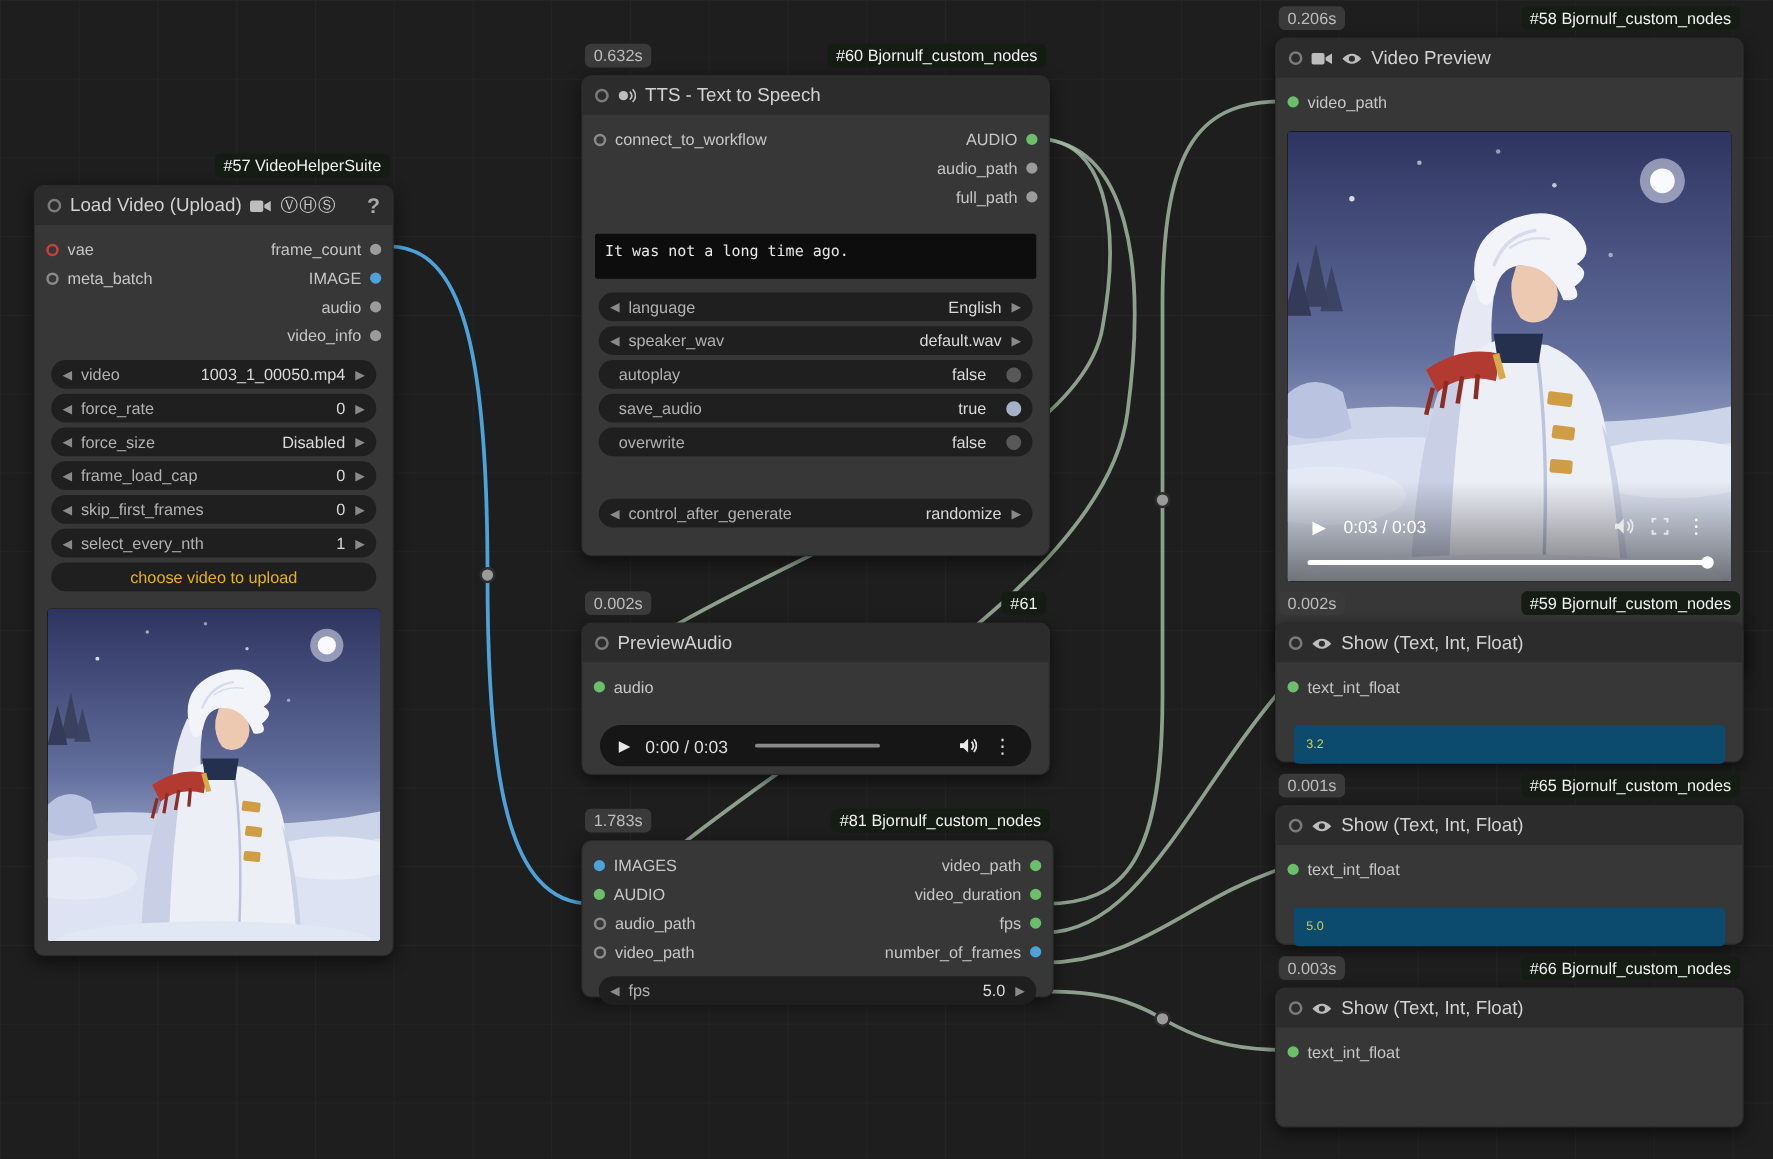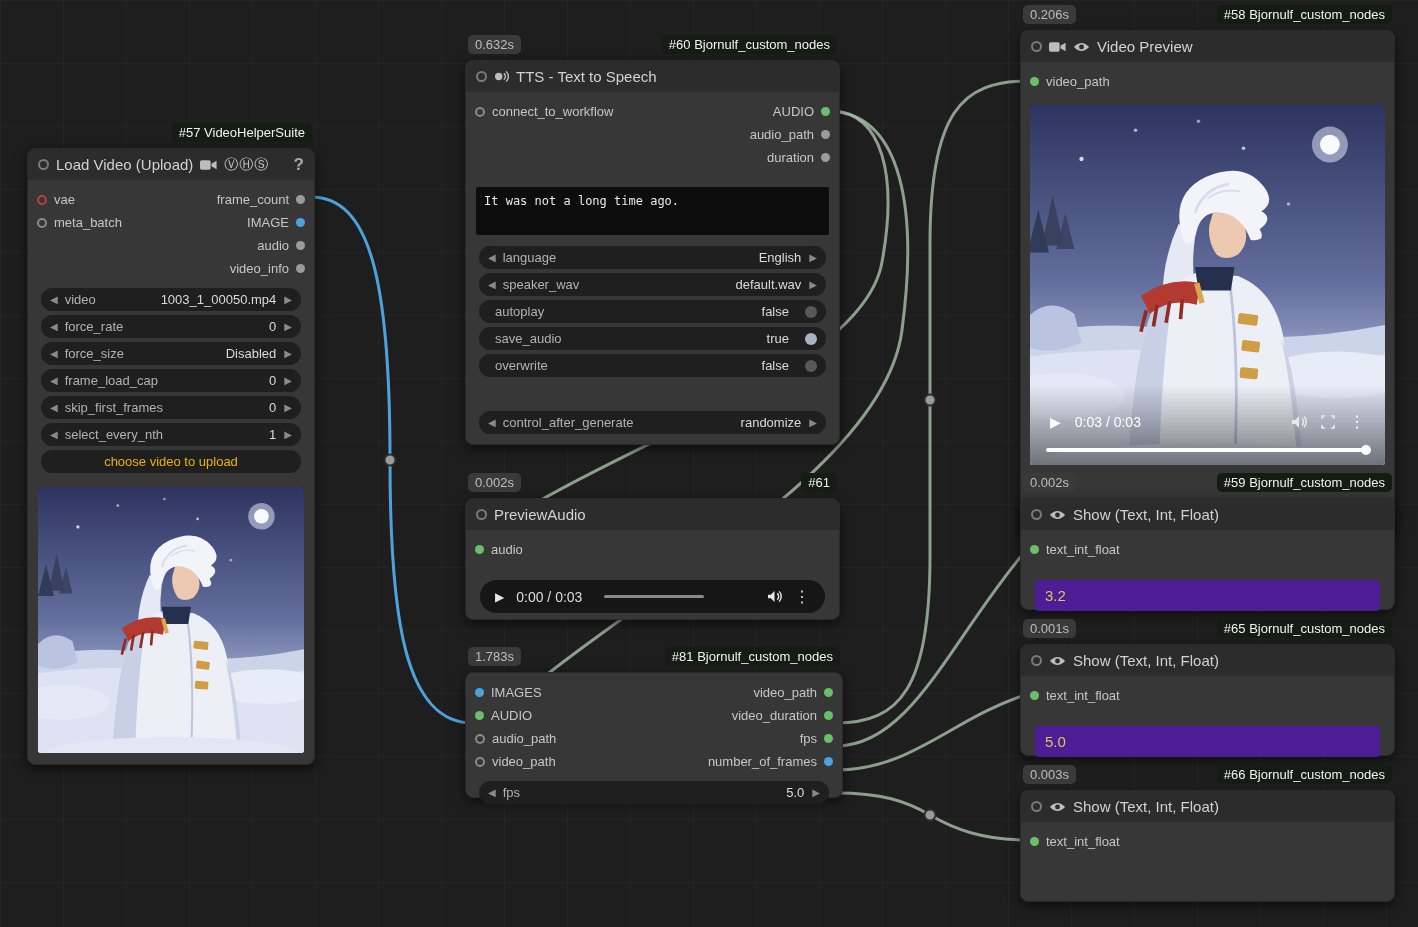--- a/index.html
+++ b/index.html
@@ -43,42 +43,42 @@
   .warrow{color:#8a8a8a;font-size:10px;flex:0 0 auto}
   .wlabel{margin-left:7px;color:#b2b2b2}
   .wvalue{margin-left:auto;margin-right:8px;color:#dadada}
   .btnw{justify-content:center;color:#eab308}
   .toggle-dot{width:12px;height:12px;border-radius:50%;background:#585858;margin-left:8px;flex:0 0 auto}
   .toggle-dot.on{background:#a6b2c6}
 
   .imgwrap{margin:14px auto 0;width:266px;height:266px;border-radius:3px;overflow:hidden;background:#000;position:relative}
   .scene{display:block;width:100%;height:100%}
 
-  .ttstext{margin:14px 10px 11px;height:48px;background:#0d0d0d;border-radius:2px;color:#e9e9e9;
+  .ttstext{margin:14px 10px 11px;height:36px;background:#0d0d0d;border-radius:2px;color:#e9e9e9;
     font-family:"DejaVu Sans Mono",monospace;font-size:12px;padding:6px 8px;line-height:1.35;overflow:hidden}
   .ctrlgap{margin-top:34px}
 
   .aplayer{margin:15px 14px 0;height:33px;background:#161616;border-radius:17px;display:flex;align-items:center;
     padding:0 15px;gap:12px;color:#ddd}
   .aplay{font-size:12px;color:#e8e8e8}
   .atime{font-size:14px}
   .aslider{width:100px;height:3px;background:#8a8a8a;border-radius:2px;margin-left:10px}
   .akebab{font-size:16px;color:#ddd}
 
   .videowrap{position:relative;margin:8px auto 0;width:355px;height:360px;border-radius:3px;overflow:hidden;background:#000}
   .vshade{position:absolute;left:0;right:0;bottom:0;height:80px;background:linear-gradient(transparent,rgba(0,0,0,.5))}
   .vcontrols{position:absolute;left:0;right:0;bottom:34px;display:flex;align-items:center;gap:14px;padding:0 20px;color:#fff}
   .vplay{font-size:14px}
   .vtime{font-size:14px}
   .vkebab{font-size:16px}
   .vprogress{position:absolute;left:16px;right:16px;bottom:13px;height:4px;background:#fff;border-radius:2px}
   .vthumb{position:absolute;right:-2px;top:-3px;width:10px;height:10px;background:#fff;border-radius:50%}
 
-  .valbox{margin:15px 14px 0;height:31px;background:#4c1d95;border-radius:4px;display:flex;align-items:center;
-    padding:0 10px;font-size:15px}
+  .valbox{margin:15px 14px 0;height:31px;background:#0c4a6e;border-radius:4px;display:flex;align-items:center;
+    padding:0 10px;font-size:10px}
   .valbox.yellow{color:#cdcd50}
   .valbox.blue{color:#4da3d9}
 </style>
 </head>
 <body>
 
 <svg width="0" height="0" style="position:absolute" aria-hidden="true">
   <defs>
     <linearGradient id="sky" x1="0" y1="0" x2="0" y2="1">
       <stop offset="0" stop-color="#2e3460"></stop>
@@ -279,21 +279,21 @@
         </div>
       </div>
       <div class="srow">
         <div class="sout">
           <span>audio_path</span>
           <span class="dot gray"></span>
         </div>
       </div>
       <div class="srow">
         <div class="sout">
-          <span>duration</span>
+          <span>full_path</span>
           <span class="dot gray"></span>
         </div>
       </div>
     </div>
     <div class="ttstext">It was not a long time ago.</div>
     <div class="widget">
       <span class="warrow">◀</span>
       <span class="wlabel">language</span>
       <span class="wvalue">English</span>
       <span class="warrow">▶</span>

